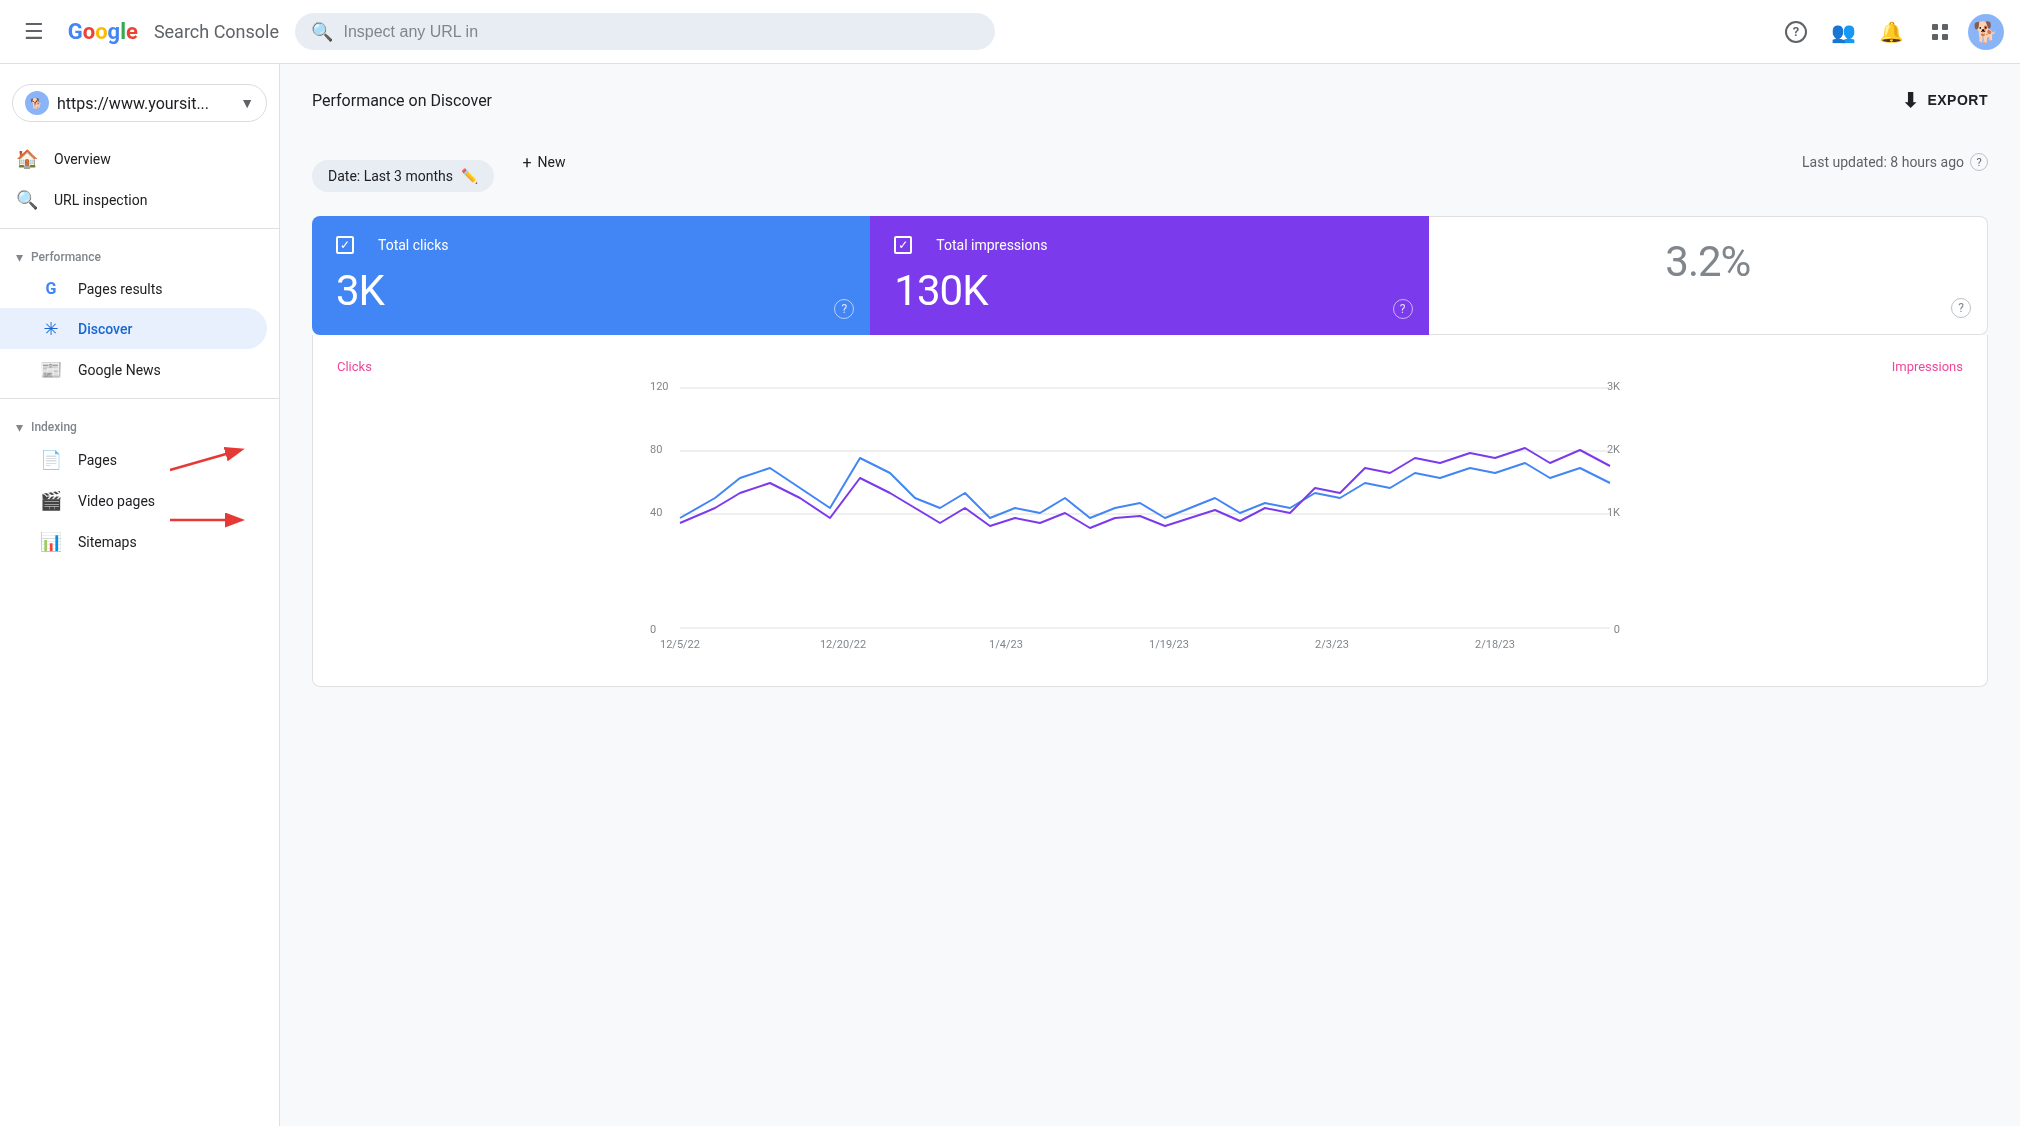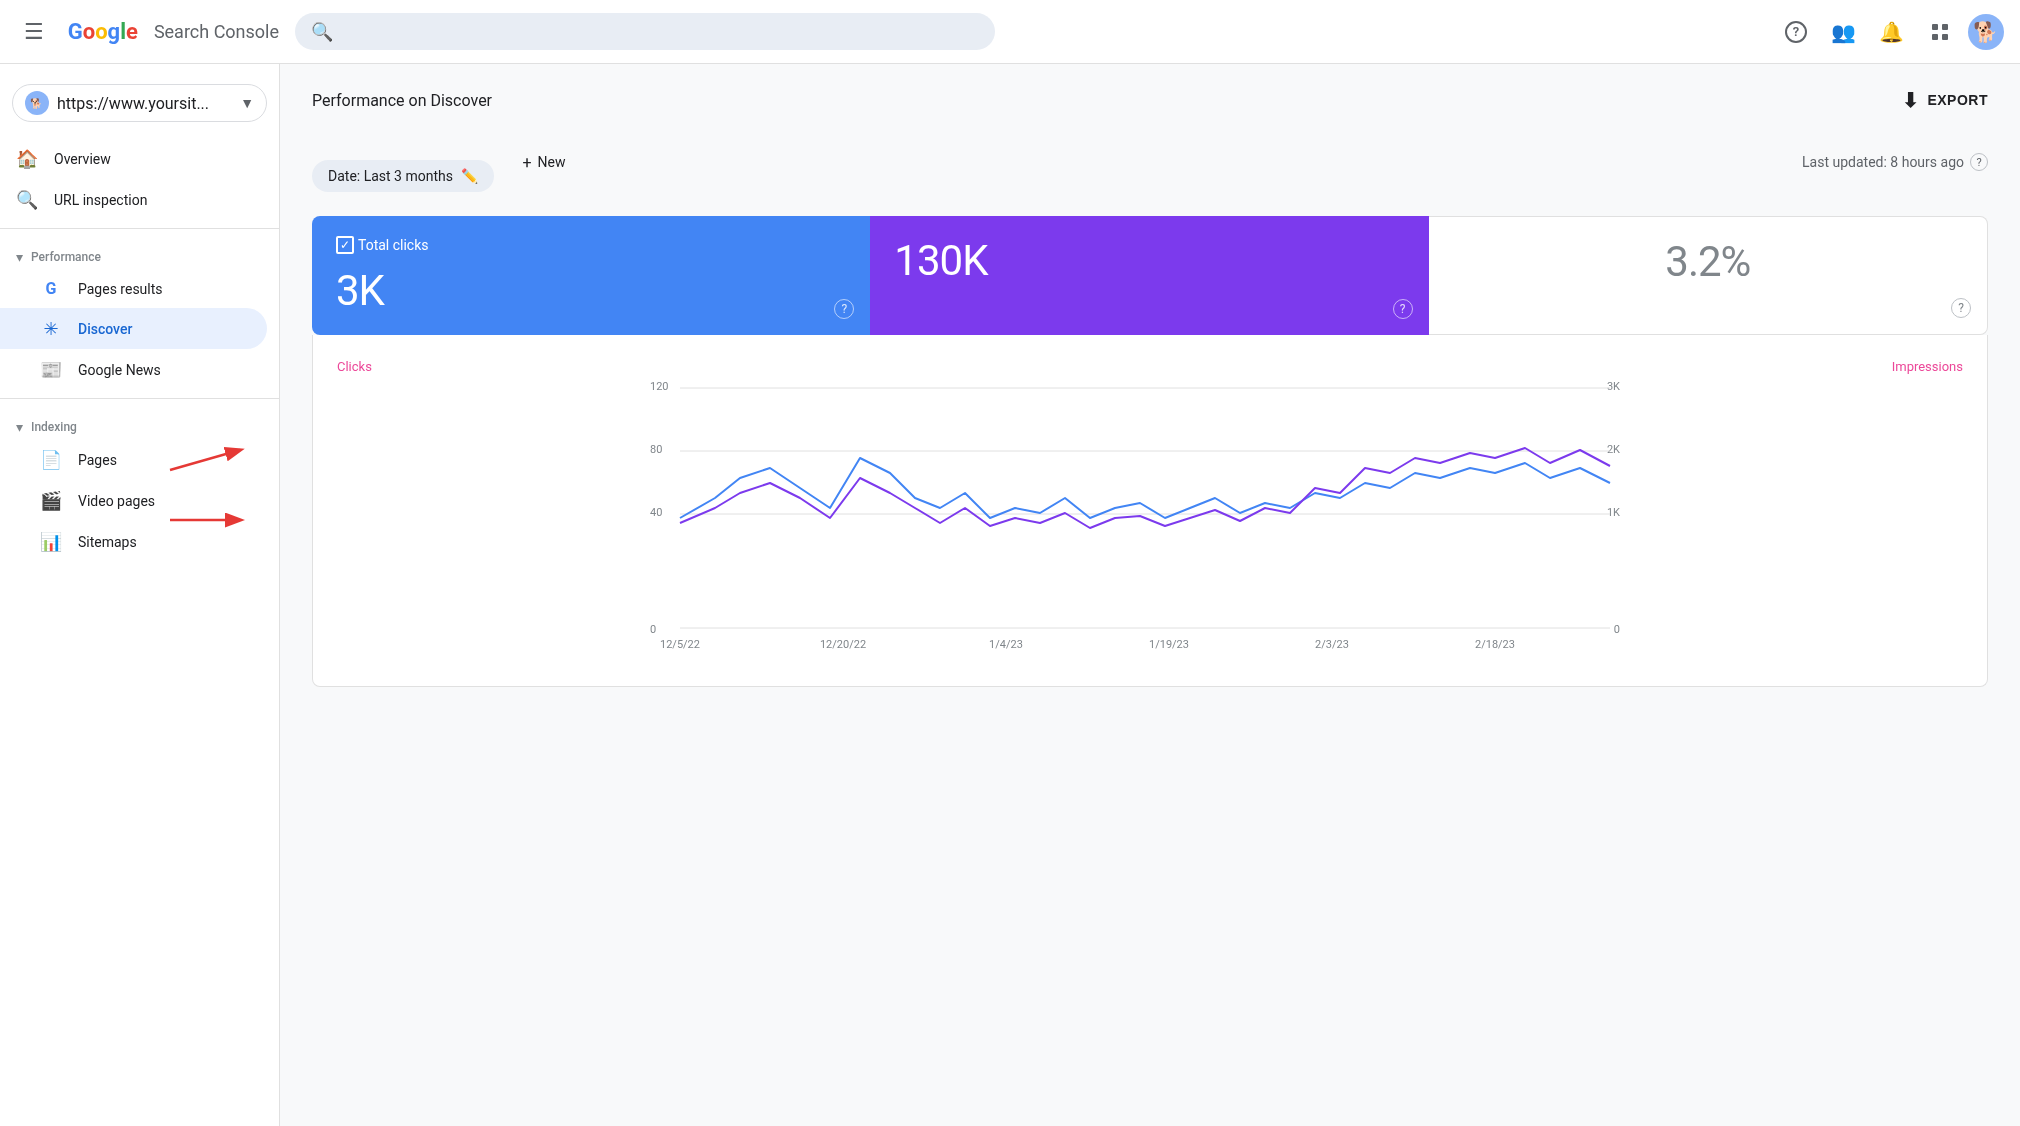--- a/index.html
+++ b/index.html
@@ -260,21 +260,21 @@
       background: white;
       color: #202124;
       border: 1px solid #e0e0e0;
       border-left: none;
       border-radius: 0 8px 8px 0;
       flex: 1;
     }
     .metric-label {
       display: flex;
       align-items: center;
-      gap: 4px;
+      gap: 24px;
       font-size: 14px;
       margin-bottom: 12px;
     }
     .metric-checkbox {
       width: 18px; height: 18px;
       border: 2px solid currentColor;
       border-radius: 2px;
       display: flex; align-items: center; justify-content: center;
       font-size: 12px;
     }
@@ -336,20 +336,21 @@
 <header class="header">
   <span class="header-menu-icon">☰</span>
   <div class="header-logo">
     <span style="font-weight:700;font-size:22px;">
       <span style="color:#4285f4">G</span><span style="color:#ea4335">o</span><span style="color:#fbbc05">o</span><span style="color:#4285f4">g</span><span style="color:#34a853">l</span><span style="color:#ea4335">e</span>
     </span>
     <span class="logo-text">Search Console</span>
   </div>
   <div class="header-search">
     <span style="color:#5f6368;font-size:18px;">🔍</span>
+    <input type="text" placeholder="Inspect any URL in" style="">
   </div>
   <div class="header-actions">
     <div class="header-icon-btn" title="Help">
       <span style="border:2px solid #5f6368;border-radius:50%;width:22px;height:22px;display:flex;align-items:center;justify-content:center;font-size:13px;font-weight:600;">?</span>
     </div>
     <div class="header-icon-btn">
       <span style="font-size:20px;">👥</span>
     </div>
     <div class="header-icon-btn">
       <span style="font-size:20px;">🔔</span>
@@ -476,20 +477,24 @@
       <div class="metric-card blue">
         <div class="metric-label">
           <div class="metric-checkbox checked" style="border-color:white;color:white;"></div>
           <span>Total clicks</span>
         </div>
         <div class="metric-value">3K</div>
         <div class="metric-help">?</div>
       </div>
 
       <div class="metric-card purple">
+        <div class="metric-label">
+          <div class="metric-checkbox checked" style="border-color:white;color:white;"></div>
+          <span>Total impressions</span>
+        </div>
         <div class="metric-value">130K</div>
         <div class="metric-help">?</div>
       </div>
 
       <div class="metric-card white">
         <div class="metric-value">3.2%</div>
         <div class="metric-help">?</div>
       </div>
     </div>
 

